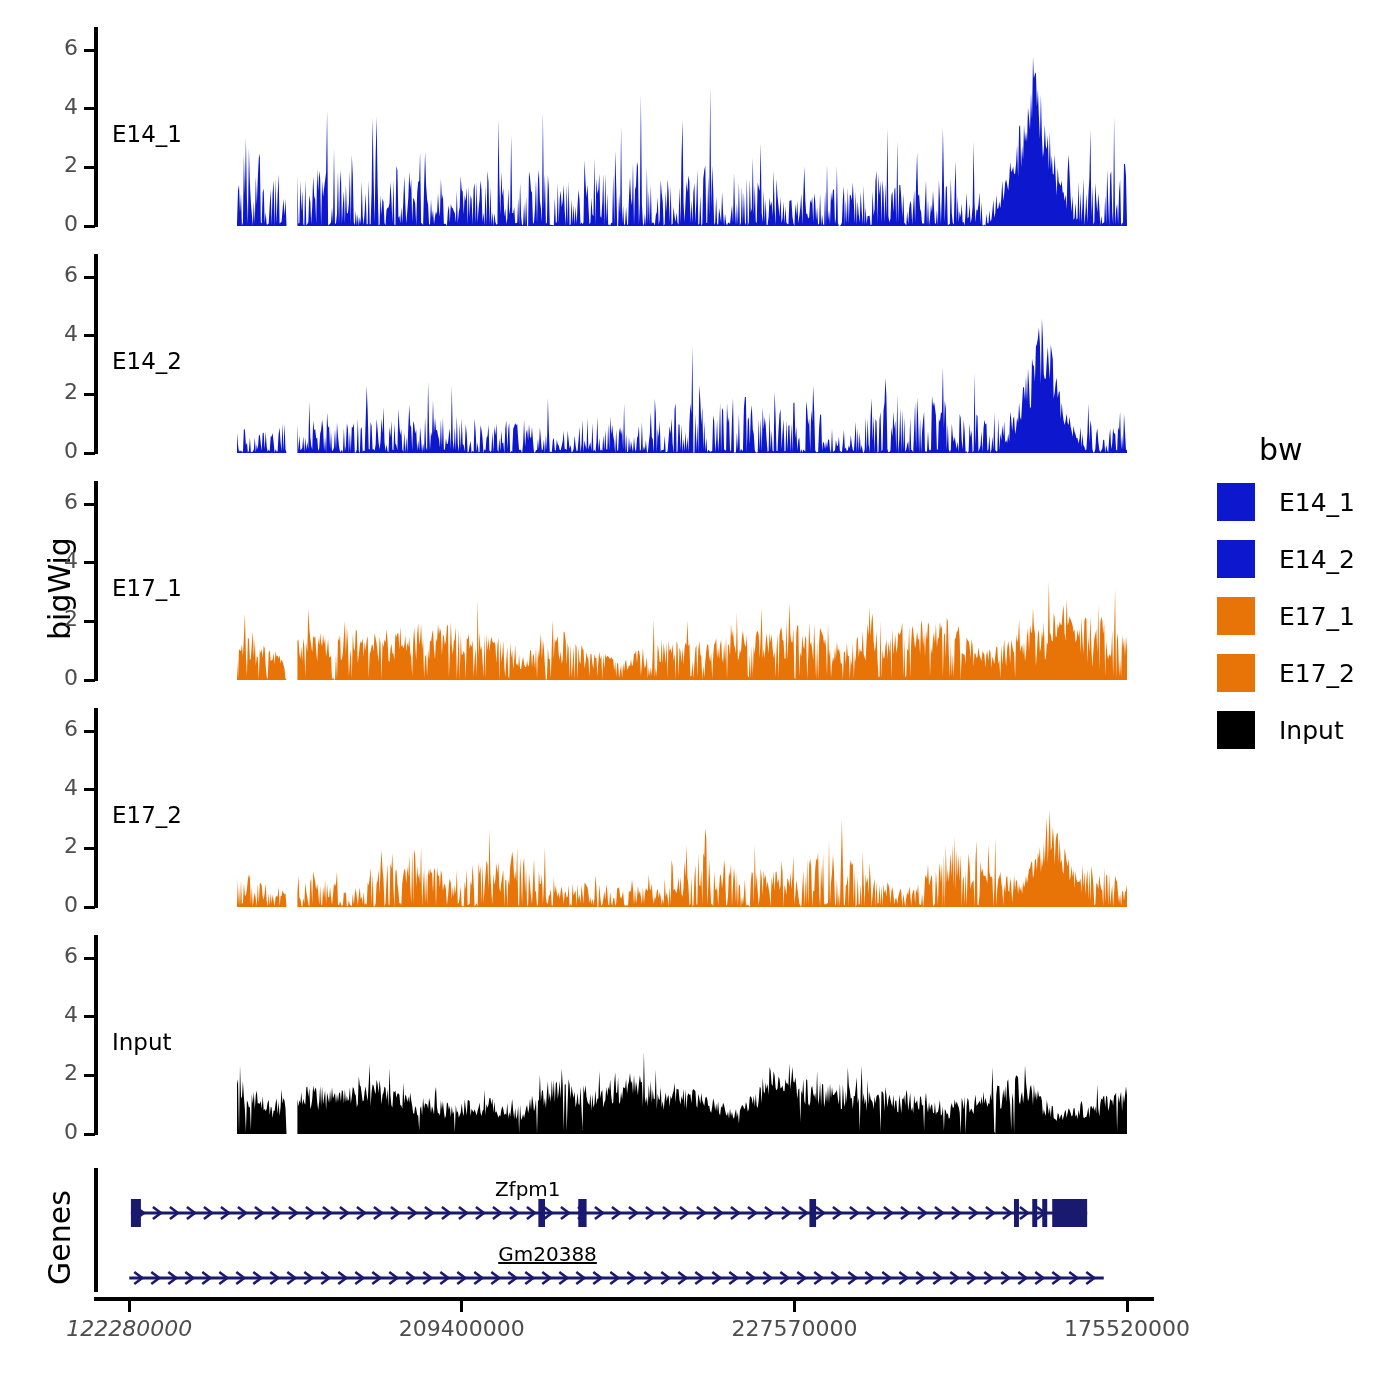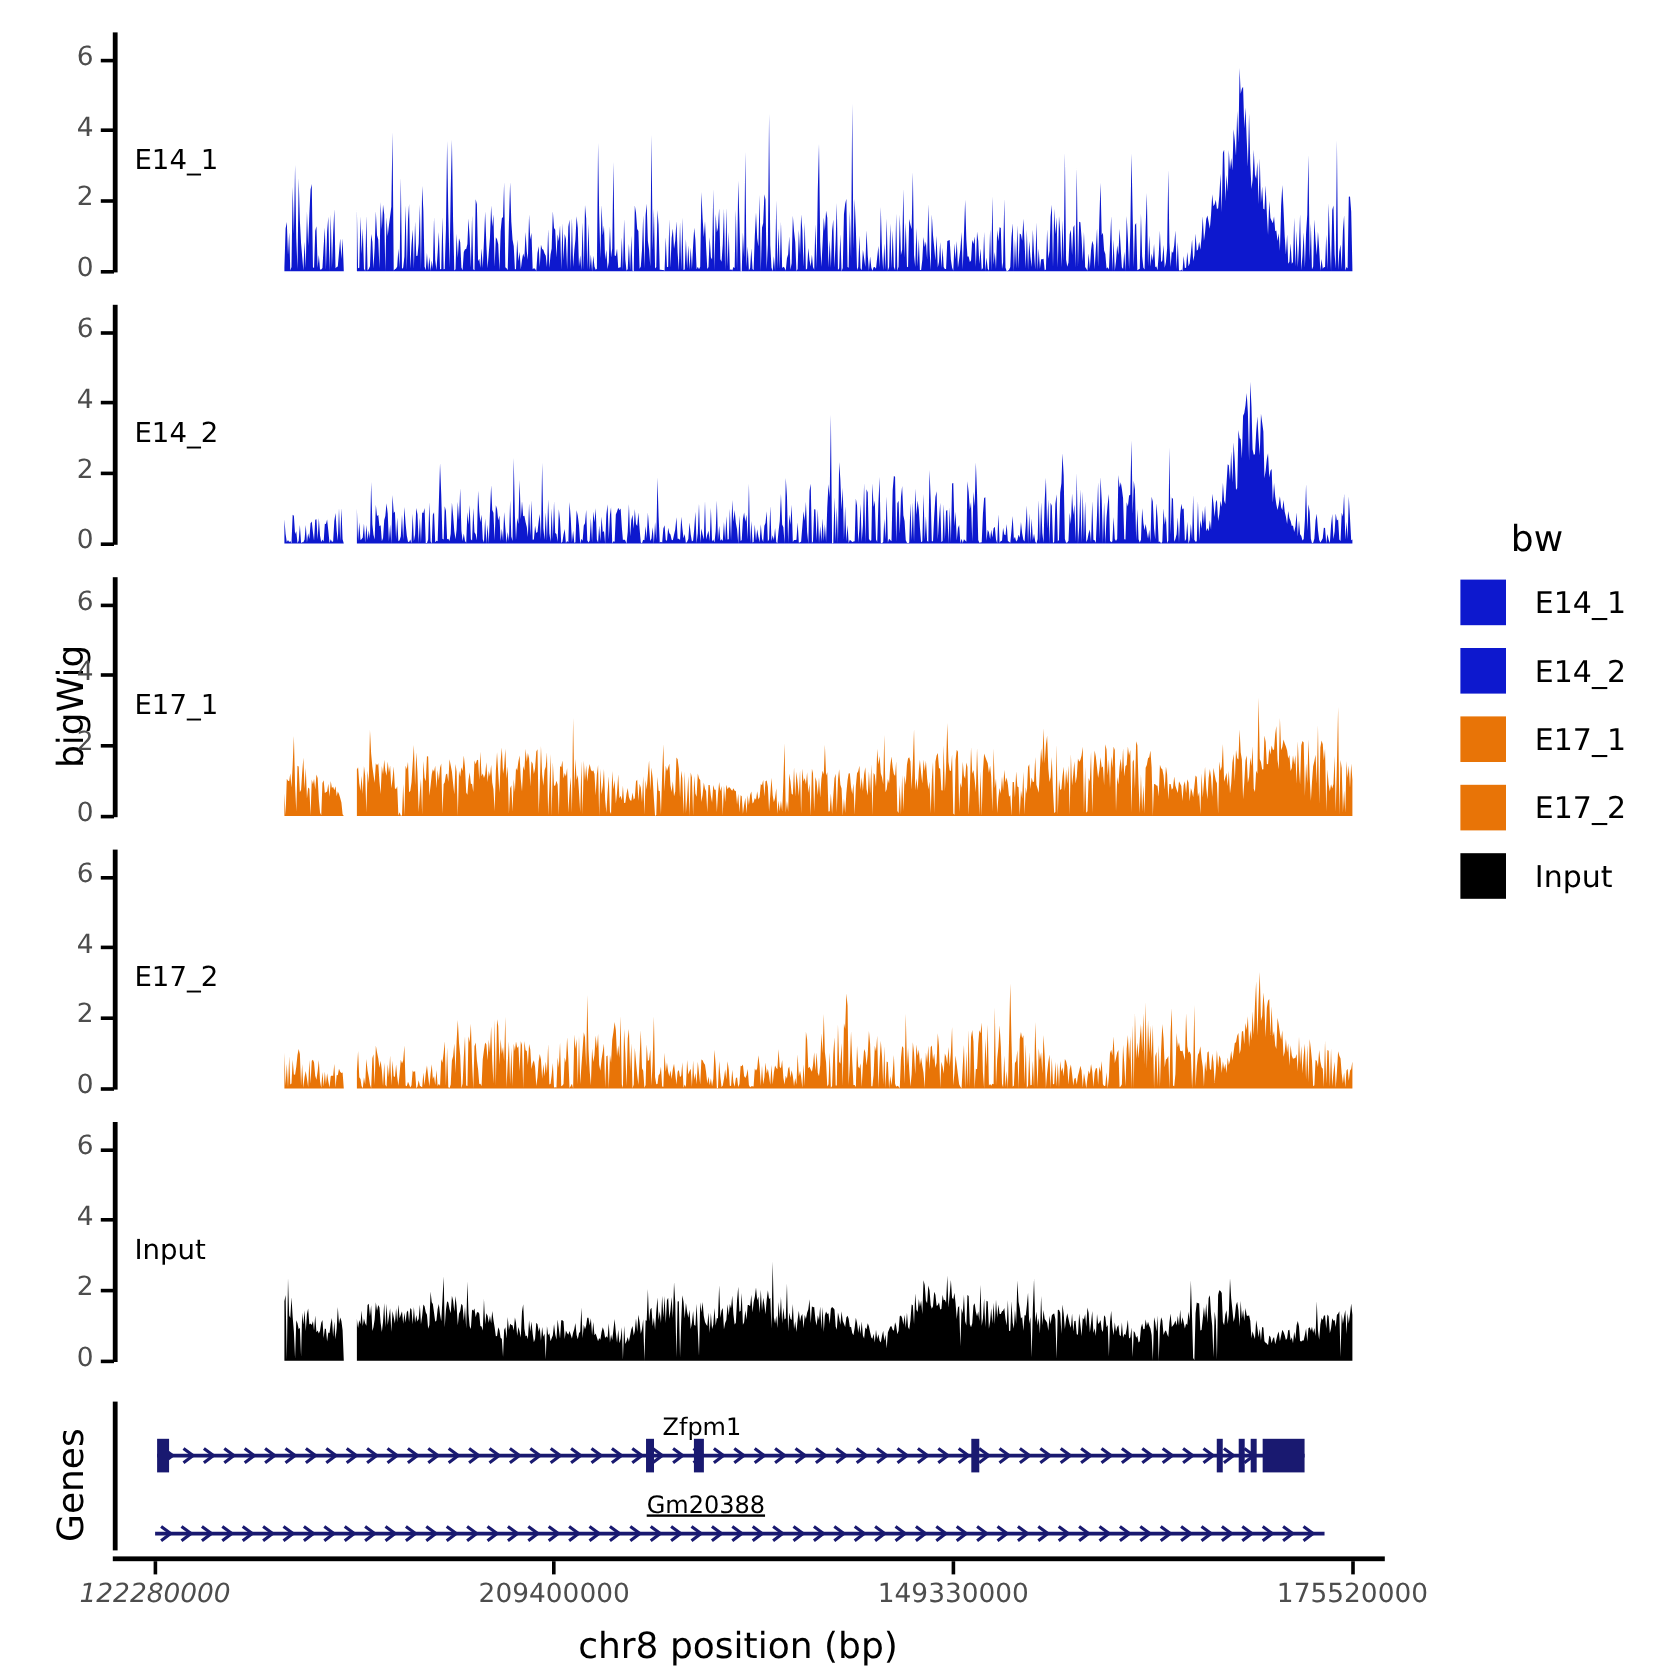--- a/index.html
+++ b/index.html
@@ -59,38 +59,36 @@
     position: absolute;
     font-size: 25px;
     color: #000;
     white-space: nowrap;
   }
 
   .gene-name {
     position: absolute;
     font-size: 20px;
     color: #000;
-    text-align: center;
     white-space: nowrap;
   }
 
   svg.track { position: absolute; display: block; }
   svg.genes { position: absolute; display: block; }
   .axisline { position: absolute; background: #000; }
 </style>
 </head>
 <body>
 
 <div id="root">
 
   <div class="axis-title vertical" id="ytitle-bigwig" style="left: 42px; top: 640px;">bigWig</div>
 
   <div class="axis-title vertical" id="ytitle-genes" style="left: 42px; top: 1285px;">Genes</div>
 
-  <div class="axis-title" id="xtitle" style="left: 0px; top: 1355px; width: 1230px; text-align: center;">chr8 position (bp)</div>
 
   <div class="legend-title" id="legend-title" style="left: 1215px; top: 432px; margin-left: 44px;">bw</div>
   <div id="legend-items">
       <div class="legend-swatch" style="left: 1217px; top: 483px; background: rgb(13, 24, 206);"></div>
       <div class="legend-label" style="left: 1279px; top: 488px;">E14_1</div>
       <div class="legend-swatch" style="left: 1217px; top: 540px; background: rgb(13, 24, 206);"></div>
       <div class="legend-label" style="left: 1279px; top: 545px;">E14_2</div>
       <div class="legend-swatch" style="left: 1217px; top: 597px; background: rgb(232, 116, 7);"></div>
       <div class="legend-label" style="left: 1279px; top: 602px;">E17_1</div>
       <div class="legend-swatch" style="left: 1217px; top: 654px; background: rgb(232, 116, 7);"></div>
@@ -312,18 +310,18 @@
       </svg>
     </div>
 
   <div id="xaxis">
       <div class="axisline" style="left: 94px; top: 1297px; width: 1060px; height: 4px;"></div>
       <div class="axisline" style="left: 127.76px; top: 1301px; width: 3px; height: 11px;"></div>
       <div class="xtick-label" style="left: 19.2598px; top: 1316px; width: 220px; font-style: italic;">122280000</div>
       <div class="axisline" style="left: 460.358px; top: 1301px; width: 3px; height: 11px;"></div>
       <div class="xtick-label" style="left: 351.858px; top: 1316px; width: 220px;">209400000</div>
       <div class="axisline" style="left: 792.957px; top: 1301px; width: 3px; height: 11px;"></div>
-      <div class="xtick-label" style="left: 684.457px; top: 1316px; width: 220px;">149330000</div>
+      <div class="xtick-label" style="left: 684.457px; top: 1316px; width: 220px;">227570000</div>
       <div class="axisline" style="left: 1125.56px; top: 1301px; width: 3px; height: 11px;"></div>
       <div class="xtick-label" style="left: 1017.06px; top: 1316px; width: 220px;">175520000</div>
     </div>
 
 </div>
 
 </body></html>

